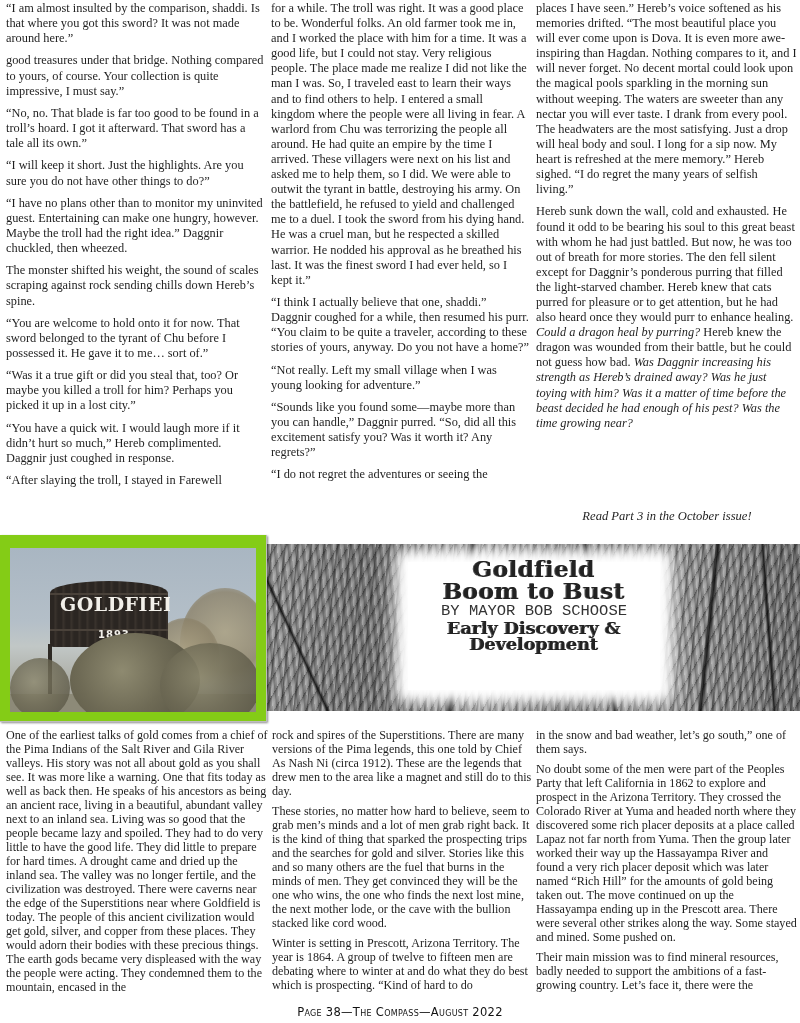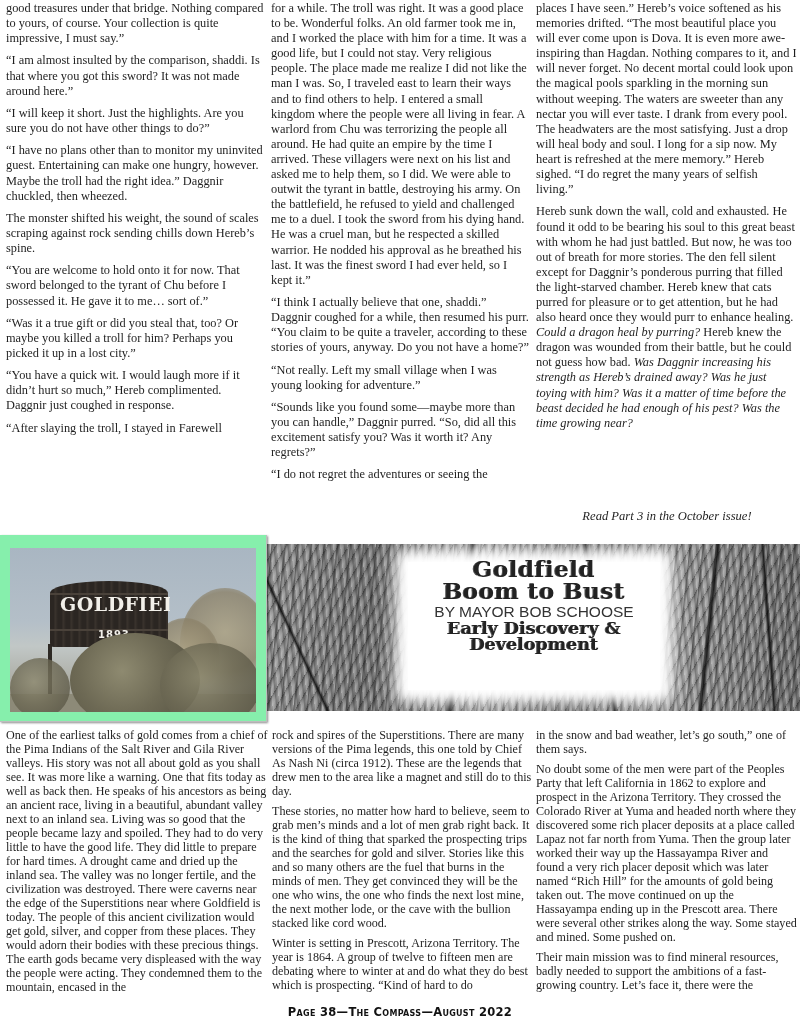--- a/index.html
+++ b/index.html
@@ -38,31 +38,31 @@
   }
   .banner-title {
     position: absolute; left: 132px; top: 14px; width: 272px; text-align: center; color: #222;
   }
   .banner-title .t1 {
     font-family: "DejaVu Serif", serif; font-weight: bold; font-size: 23px; line-height: 22px;
     letter-spacing: 0.5px;
     text-shadow: 1px 1px 0 #fff, -1px 0 0 #555;
   }
   .banner-title .by {
-    font-family: Liberation Sans, sans-serif; font-size: 15.5px; line-height: 17px; letter-spacing: 0px;
+    font-family: Liberation Mono, monospace; font-size: 15.5px; line-height: 17px; letter-spacing: 0px;
     color: #333; margin-top: 1px; white-space: nowrap;
   }
   .banner-title .t2 {
     font-family: "DejaVu Serif", serif; font-weight: bold; font-size: 17.5px; line-height: 16px;
     text-shadow: 1px 1px 0 #fff, -1px 0 0 #555;
   }
 
   
   #photo-frame {
-    position: absolute; left: 0px; top: 535px; width: 267px; height: 187px; background: #86efac;
+    position: absolute; left: 0px; top: 535px; width: 267px; height: 187px; background: #84cc16;
     box-shadow: 1px 1px 2px rgba(0,0,0,0.45);
     border-right: 1px solid #bdbdbd; border-bottom: 1px solid #bdbdbd;
   }
   #photo {
     position: absolute; left: 10px; top: 13px; width: 246px; height: 164px; overflow: hidden;
     background: linear-gradient(180deg, #a9b6c2 0%, #b4bfc8 45%, #c1c7c6 60%, #9a9687 100%);
   }
   .tank {
     position: absolute; left: 40px; top: 33px; width: 118px; height: 66px;
     background: repeating-linear-gradient(90deg, #2b2622 0px, #2b2622 4px, #3b342e 5px, #2b2622 8px);
@@ -91,30 +91,31 @@
   .ground { position: absolute; left: 0; bottom: 0; width: 100%; height: 18px; background: #8d8a78; }
 
   #bottom-col-1 { left: 6px;   top: 728px; width: 262px; }
   #bottom-col-2 { left: 272px; top: 728px; width: 262px; }
   #bottom-col-3 { left: 536px; top: 696px; width: 262px; margin-top: 32px; }
   .bcol { font-size: 12.1px; line-height: 14.0px; }
   .bcol p { margin: 0 0 6px 0; }
 
   .footer {
     position: absolute; left: 0; top: 1005px; width: 800px; text-align: center;
-    font-family: "DejaVu Sans", sans-serif; font-weight: bold; font-size: 11.5px; letter-spacing: 0.3px;
+    font-family: "DejaVu Sans", sans-serif; font-weight: normal; font-size: 11.5px; letter-spacing: 0.3px;
     font-variant: small-caps; color: #111;
   }
 </style>
 </head>
 <body>
 
 <div class="col" id="top-col-1">
+  <p>“I am almost insulted by the comparison, shaddi. Is that where you got this sword? It was not made around here.”</p>
   <p>good treasures under that bridge. Nothing compared to yours, of course. Your collection is quite impressive, I must say.”</p>
-  <p>“I am almost insulted by the comparison, shaddi. Is that where you got this sword? It was not made around here.”</p>
+  <p>“No, no. That blade is far too good to be found in a troll’s hoard. I got it afterward. That sword has a tale all its own.”</p>
   <p>“I will keep it short. Just the highlights. Are you sure you do not have other things to do?”</p>
   <p>“I have no plans other than to monitor my uninvited guest. Entertaining can make one hungry, however. Maybe the troll had the right idea.” Daggnir chuckled, then wheezed.</p>
   <p>The monster shifted his weight, the sound of scales scraping against rock sending chills down Hereb’s spine.</p>
   <p>“You are welcome to hold onto it for now. That sword belonged to the tyrant of Chu before I possessed it. He gave it to me… sort of.”</p>
   <p>“Was it a true gift or did you steal that, too? Or maybe you killed a troll for him? Perhaps you picked it up in a lost city.”</p>
   <p>“You have a quick wit. I would laugh more if it didn’t hurt so much,” Hereb complimented. Daggnir just coughed in response.</p>
   <p>“After slaying the troll, I stayed in Farewell</p>
 </div>
 
 <div class="col" id="top-col-2">

